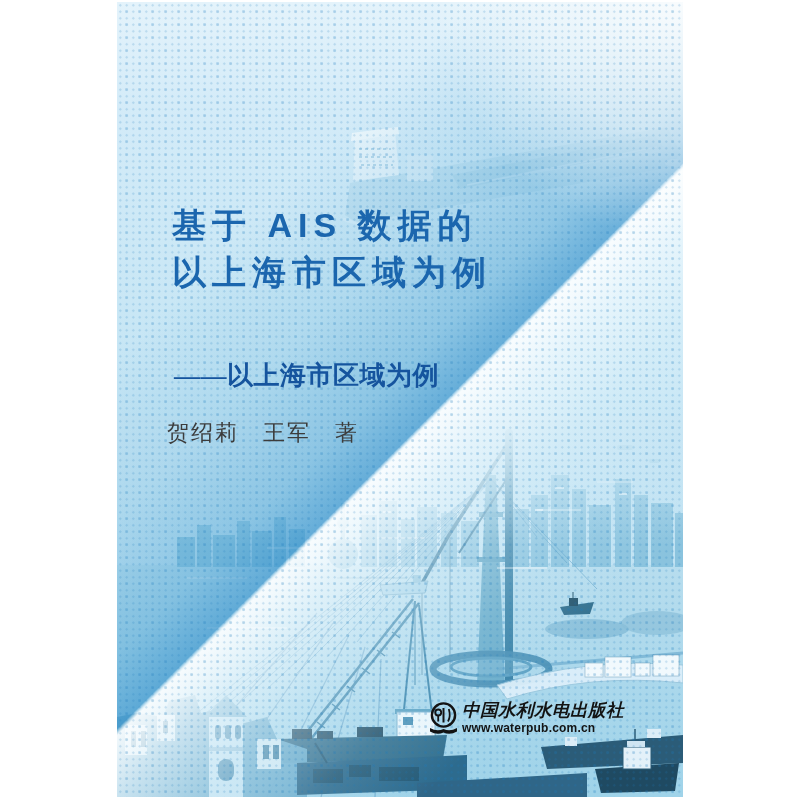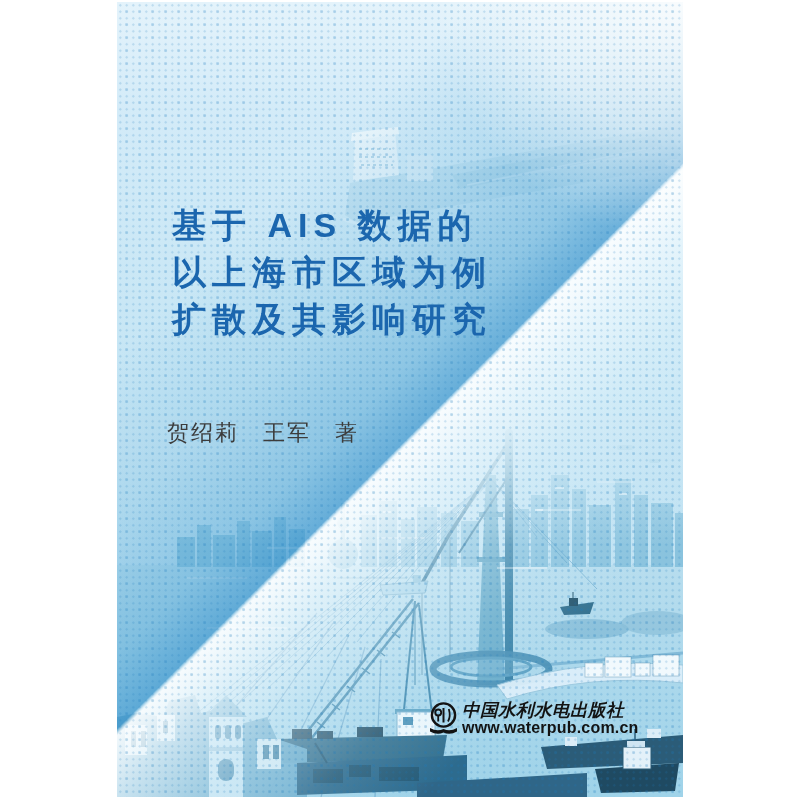--- a/index.html
+++ b/index.html
@@ -67,21 +67,21 @@
     position:absolute;left:311px;top:699px;display:flex;align-items:flex-start;
   }
   .pub-logo{width:31px;height:37px;flex:0 0 auto;}
   .pub-text{margin-left:3px;display:flex;flex-direction:column;}
   .pub-name{
     font-family:"Liberation Serif",serif;font-style:italic;font-weight:bold;
     font-size:17.5px;line-height:19px;color:#131313;letter-spacing:0.5px;white-space:nowrap;
   }
   .pub-url{
     font-family:"Liberation Sans",sans-serif;font-weight:bold;
-    font-size:16px;line-height:14px;color:#131313;letter-spacing:0.2px;margin-top:1px;white-space:nowrap;
+    font-size:12px;line-height:14px;color:#131313;letter-spacing:0.2px;margin-top:1px;white-space:nowrap;
   }
 </style>
 </head>
 <body>
 
 <div class="cover">
 
   <div class="layer bg-base"></div>
 
   <div class="ship-wrap">
@@ -261,23 +261,23 @@
 
   <div class="photo-fade"></div>
   <div class="layer band-dark"></div>
   <div class="layer band-bright"></div>
   <div class="layer corner-fade"></div>
   <div class="layer dots"></div>
 
   <div class="title">
     <div>基于 AIS 数据的</div>
     <div>以上海市区域为例</div>
-    <div>扩散及其影响研究</div>
-  </div>
-
+  </div>
+
+  <div class="subtitle">——以上海市区域为例</div>
 
   <div class="authors">贺绍莉　王军　著</div>
 
   <div class="publisher">
     <div class="pub-logo">
       <svg width="31" height="37" viewBox="0 0 31 37">
         <circle cx="15.5" cy="14" r="11.6" fill="none" stroke="#131313" stroke-width="2.4"></circle>
         <circle cx="10.2" cy="11.5" r="3" fill="none" stroke="#131313" stroke-width="1.8"></circle>
         <path d="M10.2,14.5 L10.2,20.5" stroke="#131313" stroke-width="1.8" fill="none"></path>
         <path d="M15.5,7 L15.5,21.5" stroke="#131313" stroke-width="2" fill="none"></path>

